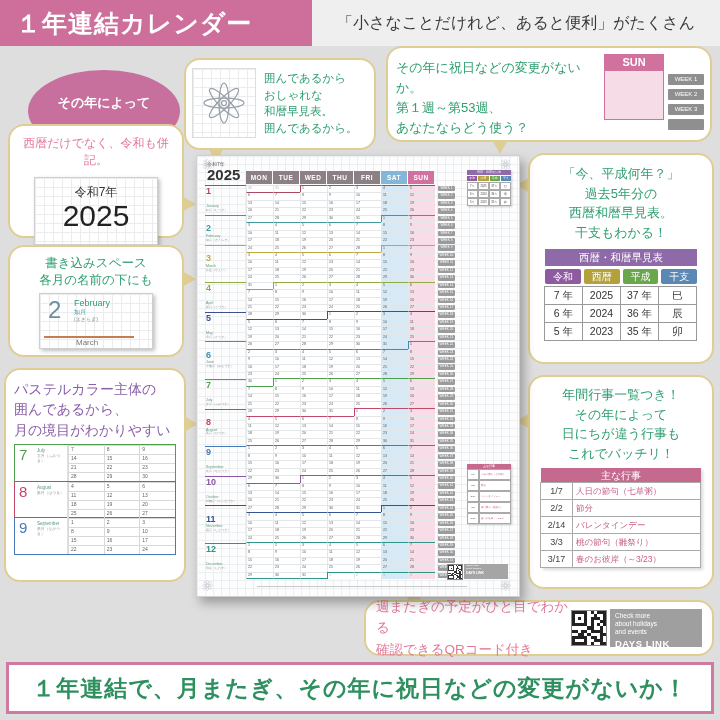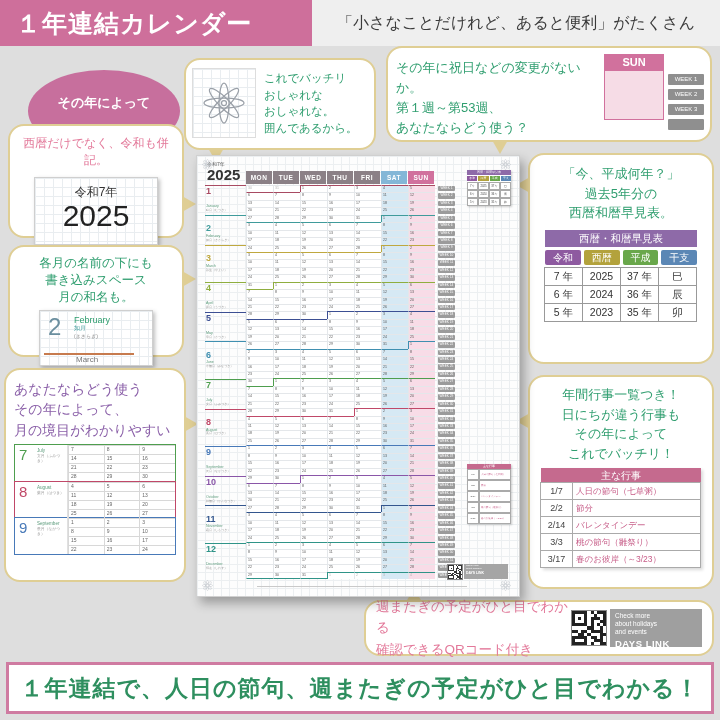--- a/index.html
+++ b/index.html
@@ -162,39 +162,38 @@
     <div class="tail tail-right" style="top:70px"></div>
     <div class="txt pk">西暦だけでなく、令和も併記。</div>
     <div class="year-box gridbg">
       <div class="yb-era">令和7年</div>
       <div class="yb-year">2025</div>
     </div>
   </div>
 
   <div class="bubble b-mname">
     <div class="tail tail-right" style="top:24px"></div>
+    <div class="txt g line">書き込みスペース</div>
     <div class="txt g line">各月の名前の下にも</div>
-    <div class="txt g line">書き込みスペース</div>
-    <div class="txt g line">月の和名も。</div>
     <div class="feb-box gridbg">
       <span class="fb-num">2</span>
       <span class="fb-col">
         <span class="fb-name g">February</span>
         <span class="fb-wago">如月</span>
         <span class="fb-kana">(きさらぎ)</span>
       </span>
       <span class="fb-line"></span>
       <span class="fb-march">March</span>
     </div>
   </div>
 
   <div class="bubble b-borders">
     <div class="tail tail-right" style="top:46px"></div>
-    <div class="txt pu line">あなたならどう使う</div>
-    <div class="txt pu line">その年によって、</div>
+    <div class="txt pu line">パステルカラー主体の</div>
+    <div class="txt pu line">囲んであるから、</div>
     <div class="txt pu line">月の境目がわかりやすい</div>
     <div class="m789" id="m789">
         <div class="msec" style="border-color: rgb(78, 158, 78);">
           <div class="msec-label">
             <span class="msec-num" style="color: rgb(78, 158, 78);">7</span>
             <div class="msec-name">July<span class="msec-kana">文月（ふみづき）</span></div>
           </div>
           <div class="msec-grid">
             <div class="msec-cell">7</div>
             <div class="msec-cell">8</div>
@@ -261,23 +260,23 @@
         <g stroke="#9aa0a8" fill="none" stroke-width="1">
           <ellipse cx="20" cy="20" rx="4" ry="16"></ellipse>
           <ellipse cx="20" cy="20" rx="4" ry="16" transform="rotate(45 20 20)"></ellipse>
           <ellipse cx="20" cy="20" rx="4" ry="16" transform="rotate(90 20 20)"></ellipse>
           <ellipse cx="20" cy="20" rx="4" ry="16" transform="rotate(135 20 20)"></ellipse>
           <circle cx="20" cy="20" r="2"></circle>
         </g>
       </svg>
     </div>
     <div class="txt g">
-      <div>これでバッチリ</div>
+      <div>囲んであるから</div>
       <div>おしゃれな</div>
-      <div>おしゃれな。</div>
+      <div>和暦早見表。</div>
       <div>囲んであるから。</div>
     </div>
   </div>
 
   <div class="bubble b-weeknum">
     <div class="tail tail-down" style="left:104px"></div>
     <div class="txt g">
       <div>その年に祝日などの変更がないか。</div>
       <div>第１週～第53週、</div>
       <div>あなたならどう使う？</div>
@@ -293,20 +292,21 @@
       <div class="wk-chip" style="top:46px">WEEK 3</div>
       <div class="wk-chip" style="top:61px"></div>
     </div>
   </div>
 
   <div class="bubble b-qref">
     <div class="tail tail-left" style="top:22px"></div>
     <div class="txt g">「今、平成何年？」</div>
     <div class="txt g">過去5年分の</div>
     <div class="txt g">西暦和暦早見表。</div>
+    <div class="txt g">干支もわかる！</div>
     <div class="qtable">
       <div class="qt-title">西暦・和暦早見表</div>
       <div class="qt-chips">
         <div class="qt-chip qc0">令和</div>
         <div class="qt-chip qc1">西暦</div>
         <div class="qt-chip qc2">平成</div>
         <div class="qt-chip qc3">干支</div>
       </div>
       <div id="era-rows">
           <div class="qrow">
@@ -327,22 +327,22 @@
             <div class="qcell">35 年</div>
             <div class="qcell">卯</div>
           </div>
         </div>
     </div>
   </div>
 
   <div class="bubble b-events">
     <div class="tail tail-left" style="top:36px"></div>
     <div class="txt g">年間行事一覧つき！</div>
+    <div class="txt g">その年によって</div>
     <div class="txt g">日にちが違う行事も</div>
-    <div class="txt g">その年によって</div>
     <div class="txt g">これでバッチリ！</div>
     <div class="etable">
       <div class="et-title">主な行事</div>
       <div id="event-rows">
           <div class="erow">
             <div class="edate">1/7</div>
             <div class="ename">人日の節句（七草粥）</div>
           </div>
           <div class="erow">
             <div class="edate">2/2</div>
@@ -2015,15 +2015,15 @@
     <svg class="p-flower" style="left:302px;top:423px" width="13" height="13" viewBox="0 0 40 40">
         <g stroke="#a8aeb6" fill="none" stroke-width="1.5">
           <ellipse cx="20" cy="20" rx="4" ry="16"></ellipse>
           <ellipse cx="20" cy="20" rx="4" ry="16" transform="rotate(45 20 20)"></ellipse>
           <ellipse cx="20" cy="20" rx="4" ry="16" transform="rotate(90 20 20)"></ellipse>
           <ellipse cx="20" cy="20" rx="4" ry="16" transform="rotate(135 20 20)"></ellipse>
         </g>
       </svg>
   </div>
 
-  <div class="footer"><span>１年連結で、人日の節句、週またぎの予定がひと目でわかる！</span></div>
+  <div class="footer"><span>１年連結で、月またぎ、その年に祝日などの変更がないか！</span></div>
 
 </div>
 
 </body></html>

